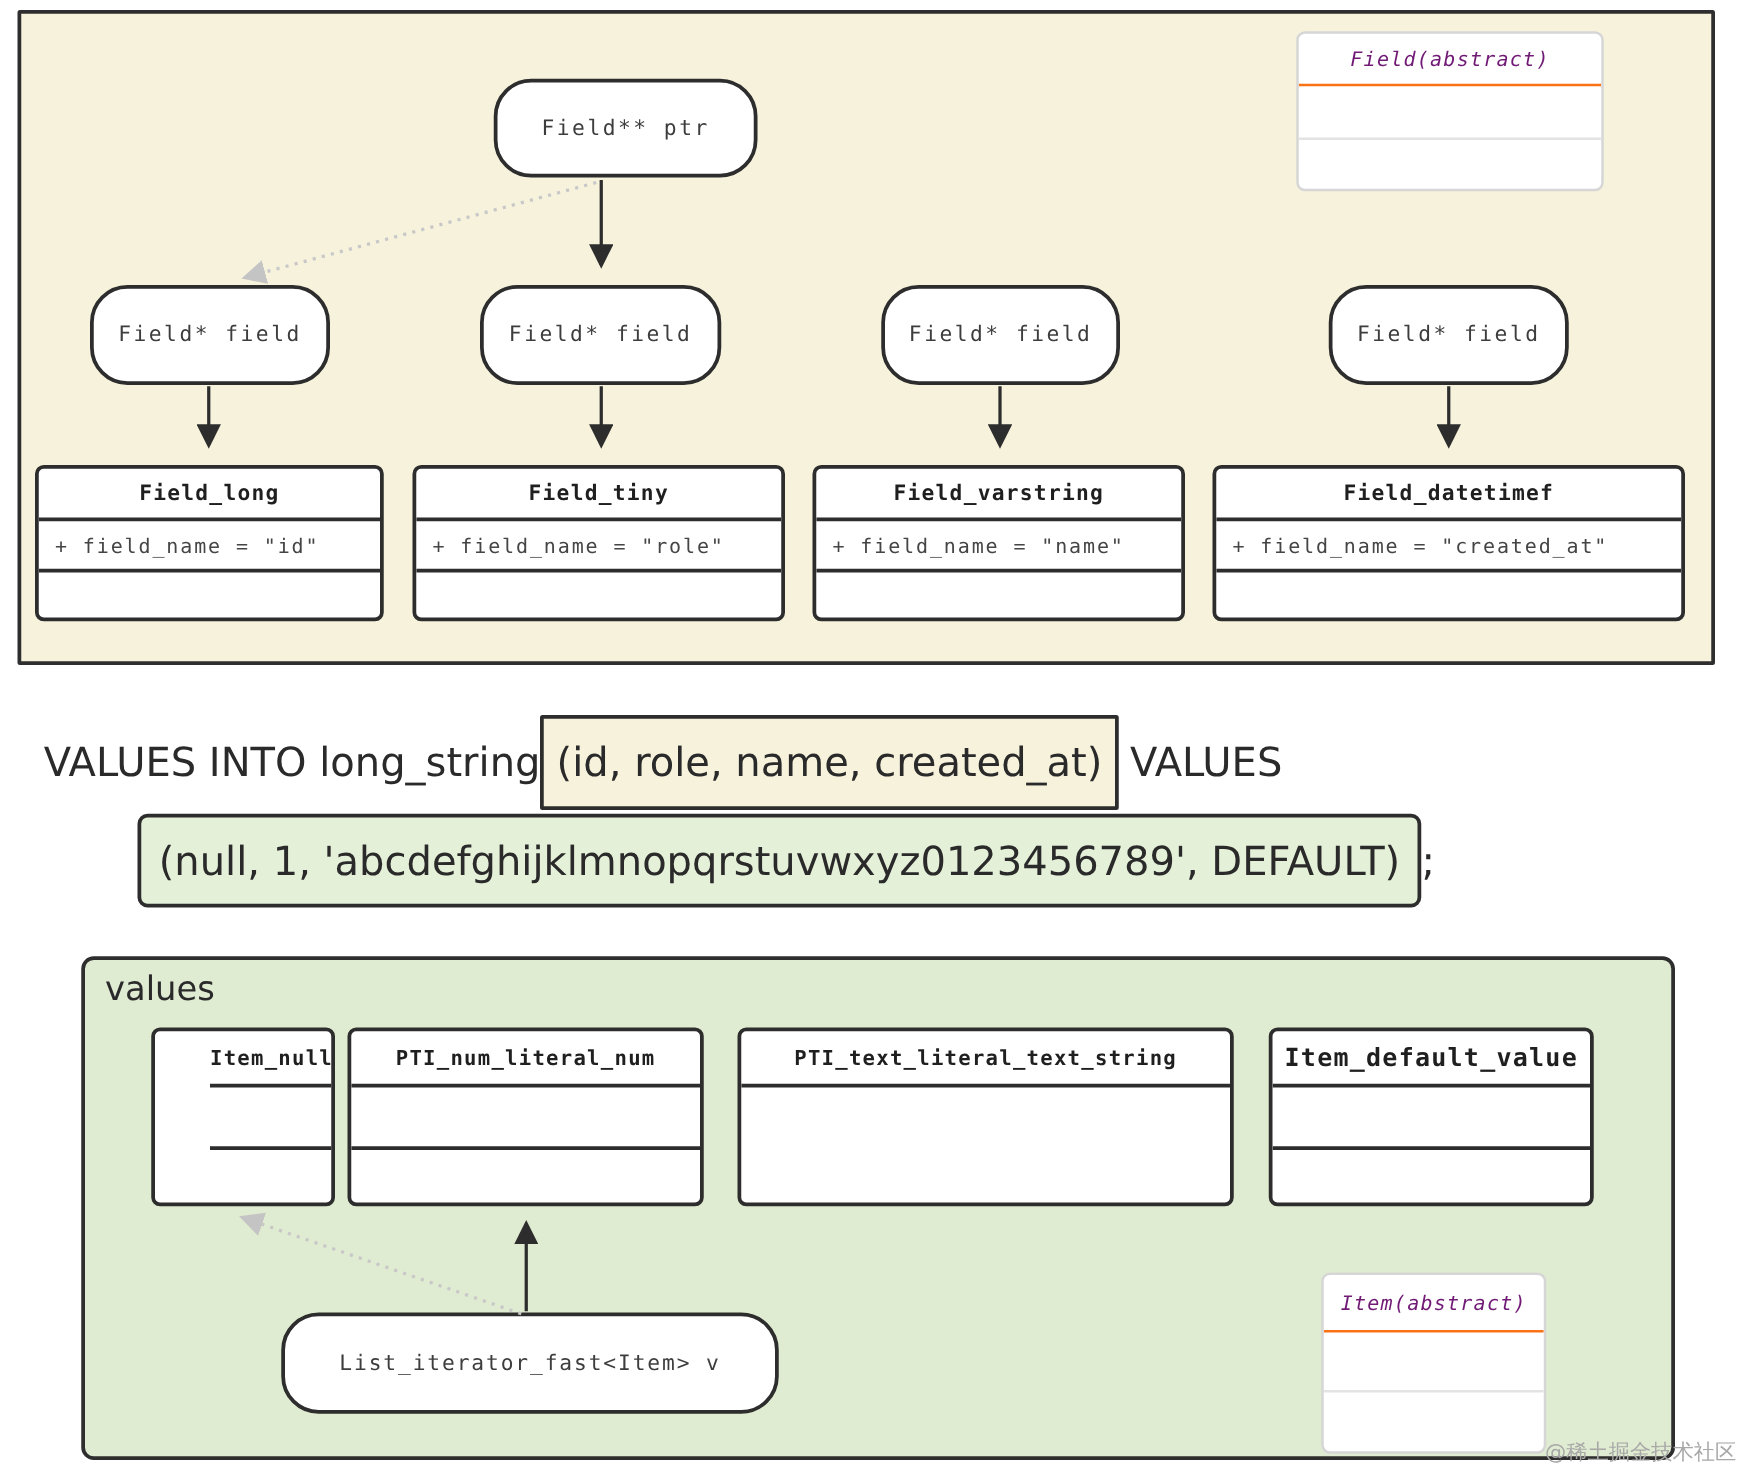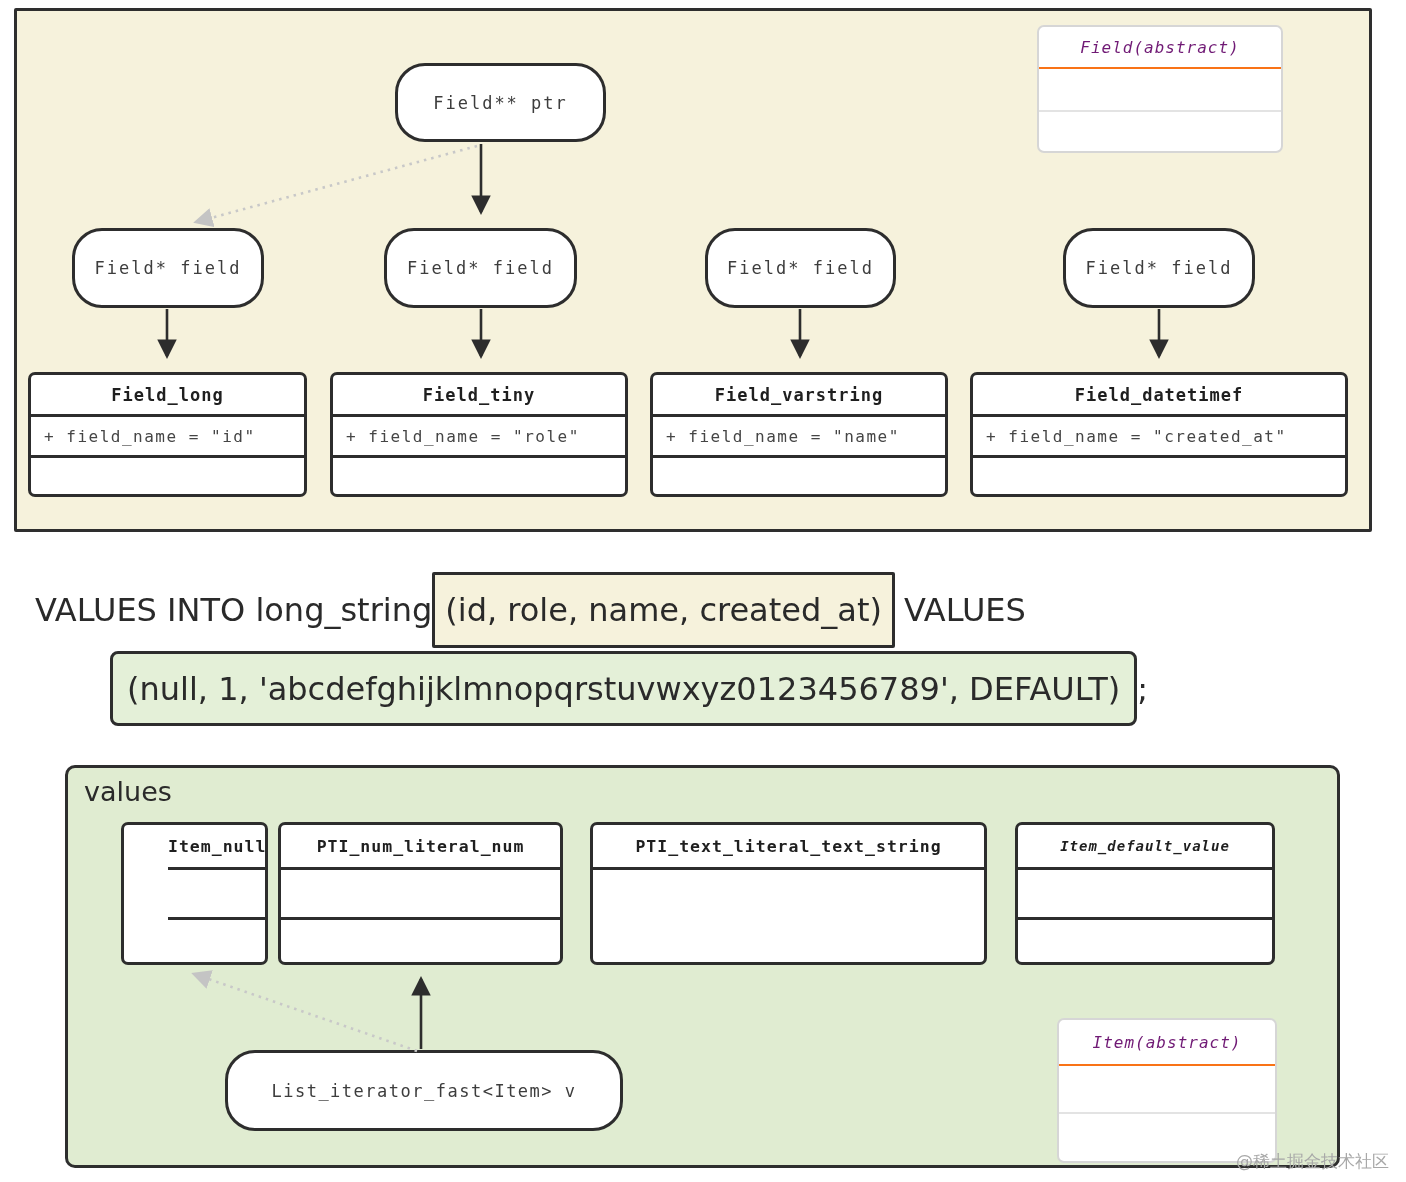--- a/index.html
+++ b/index.html
@@ -205,30 +205,30 @@
     <div class="c-hdr" style="font-size:16.5px;">PTI_num_literal_num</div>
     <div class="c-attr"></div>
     <div class="c-empty"></div>
   </div>
   <div class="clsbox v-bot" style="left:590px; top:822px; width:397px; height:143px;gap:48px;">
     <div class="c-hdr" style="font-size:16.5px;">PTI_text_literal_text_string</div>
     <div class="c-attr"></div>
     <div class="c-empty"></div>
   </div>
   <div class="clsbox v-bot" style="left:1015px; top:822px; width:260px; height:143px;">
-    <div class="c-hdr" style="font-size:14px;font-style:italic;">Item_default_value</div>
+    <div class="c-hdr" style="font-size:20px;">Item_default_value</div>
     <div class="c-attr"></div>
     <div class="c-empty"></div>
   </div>
 
   <div class="rnode" style="left:225px; top:1050px; width:398px; height:81px; letter-spacing:1.5px;">
     <span>List_iterator_fast&lt;Item&gt; v</span>
   </div>
 
-  <div class="absbox va-bot" style="left:1057px; top:1018px; width:220px; height:145px;">
+  <div class="absbox va-bot" style="left:1057px; top:1018px; width:180px; height:145px;">
     <div class="a-hdr">Item(abstract)</div>
     <div class="a-row"></div>
     <div class="a-row"></div>
   </div>
 
   <svg id="arrows" width="1406" height="1182" viewBox="0 0 1406 1182">
     <defs>
       <marker id="ah-dark" viewBox="0 0 10 10" refX="8.5" refY="5" markerWidth="7.5" markerHeight="7.5" orient="auto-start-reverse">
         <path d="M0,0 L10,5 L0,10 z" fill="#2d2d2d"></path>
       </marker>

